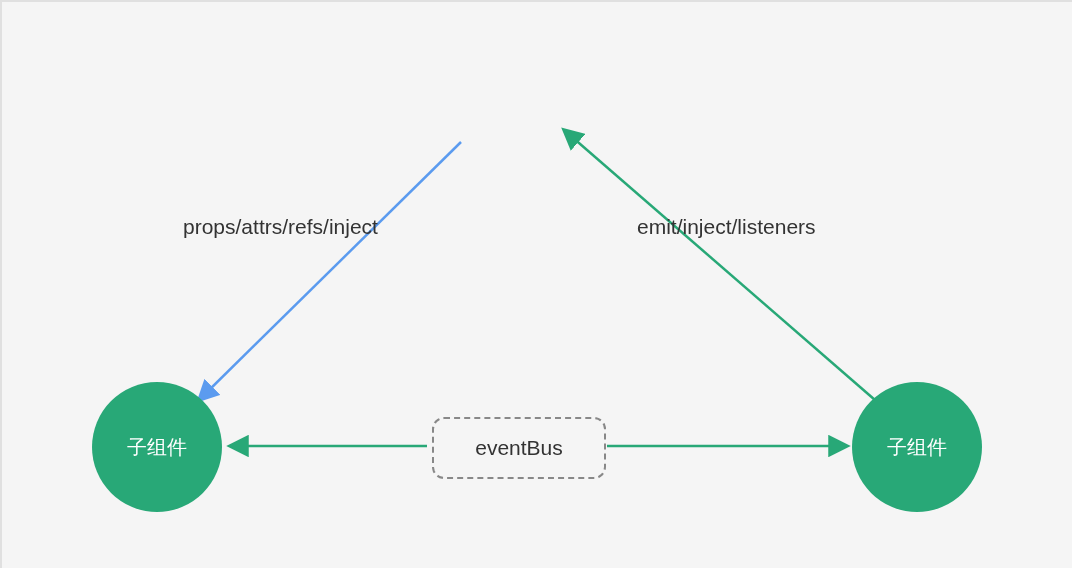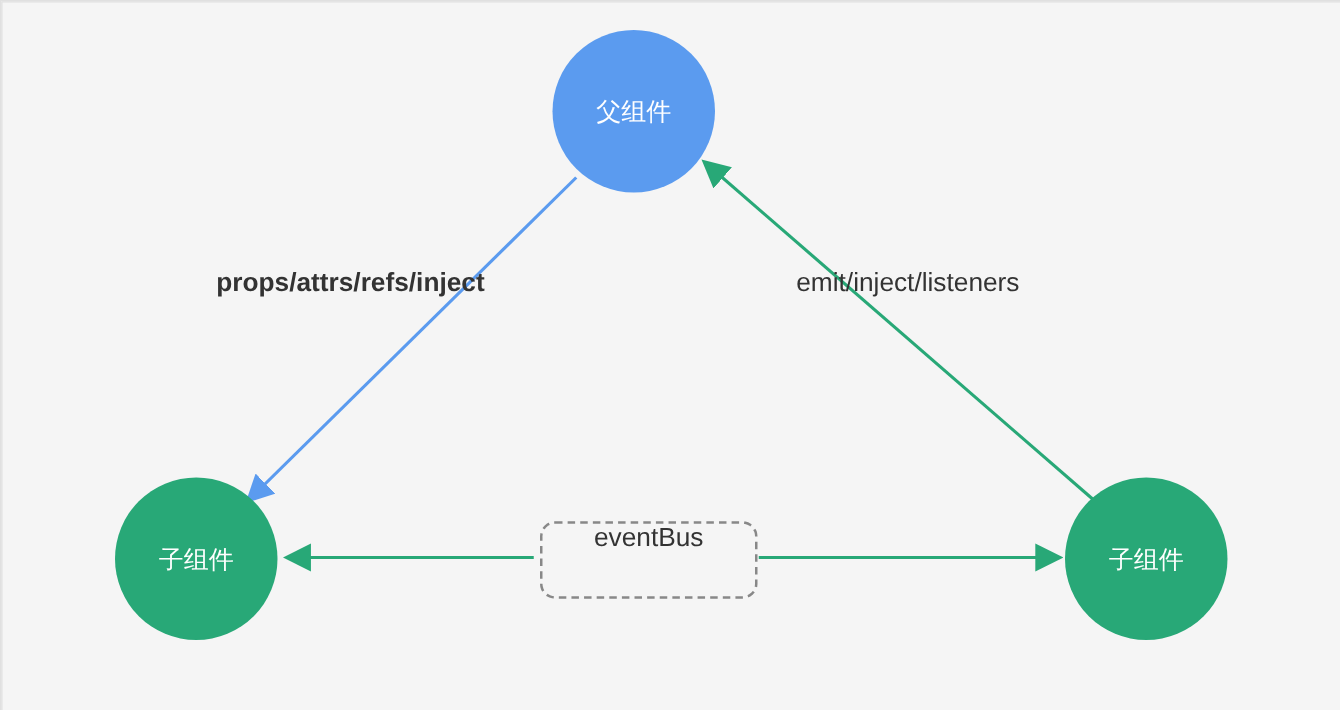--- a/index.html
+++ b/index.html
@@ -51,20 +51,21 @@
   }
   .eventbus-box {
     position: absolute;
     left: 430px;
     top: 415px;
     width: 170px;
     height: 58px;
     border: 2.5px dashed #888;
     border-radius: 12px;
     display: flex;
+    align-items: center;
     justify-content: center;
     font-size: 21px;
     color: #333;
     background: #f5f5f5;
   }
   .edge-label {
     position: absolute;
     font-size: 21px;
     color: #333;
     white-space: nowrap;
@@ -95,33 +96,30 @@
 
     <line x1="459" y1="140" x2="197" y2="398" stroke="#5b9bef" stroke-width="2.5" marker-end="url(#arrow-blue)"></line>
 
     <line x1="873" y1="398" x2="562" y2="128" stroke="#28a877" stroke-width="2.5" marker-end="url(#arrow-green)"></line>
 
     <line x1="425" y1="444" x2="228" y2="444" stroke="#28a877" stroke-width="2.5" marker-end="url(#arrow-green)"></line>
 
     <line x1="605" y1="444" x2="845" y2="444" stroke="#28a877" stroke-width="2.5" marker-end="url(#arrow-green)"></line>
   </svg>
 
-  <div class="node-circle parent-node">
-    <span>父组件</span>
-  </div>
 
   <div class="node-circle child-node-left">
     <span>子组件</span>
   </div>
 
   <div class="node-circle child-node-right">
     <span>子组件</span>
   </div>
 
   <div class="eventbus-box">
     <span>eventBus</span>
   </div>
 
-  <div class="edge-label" style="left:171px; top:213px;font-weight:bold;">props/attrs/refs/inject</div>
+  <div class="edge-label" style="left:181px; top:213px;">props/attrs/refs/inject</div>
 
   <div class="edge-label" style="left:635px; top:213px;">emit/inject/listeners</div>
 
 </div>
 
 </body></html>

